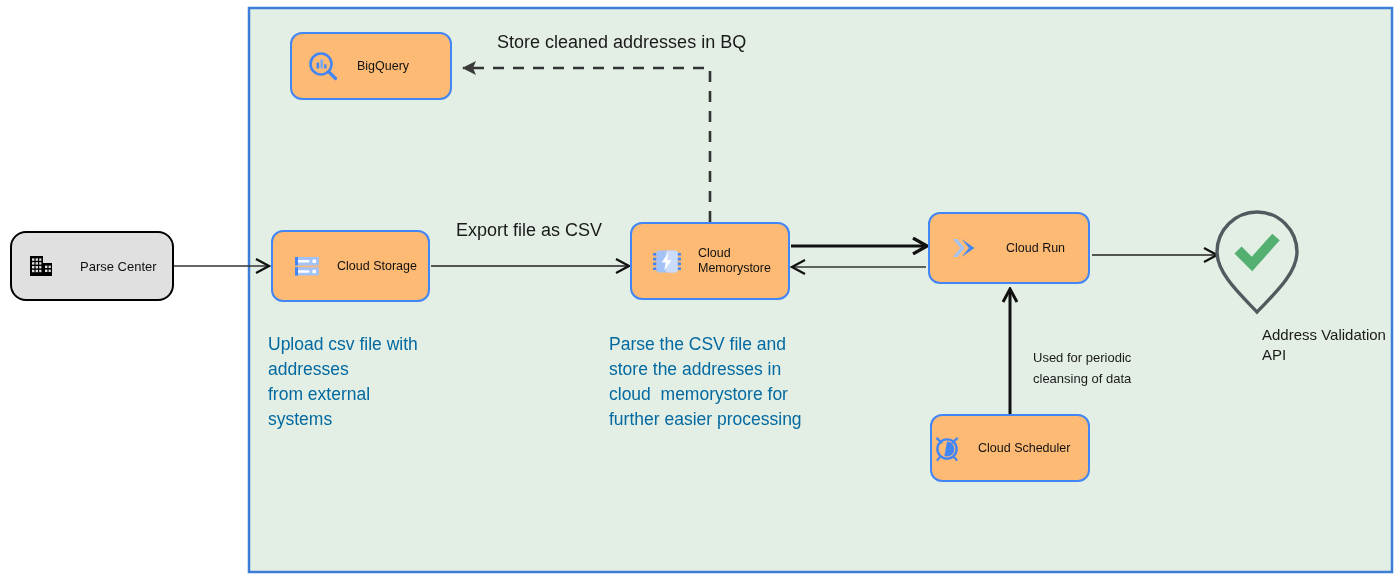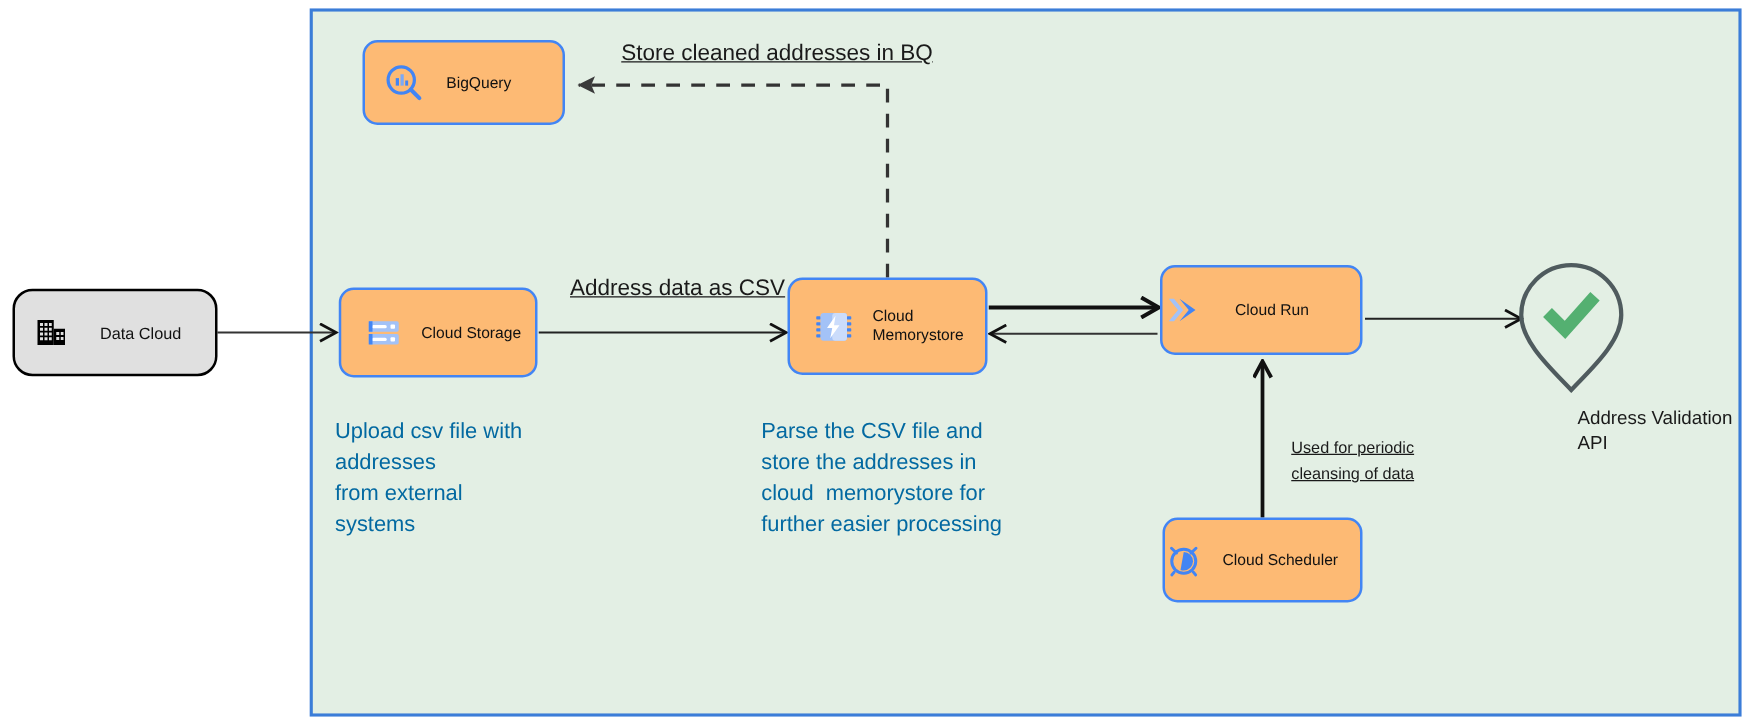--- a/index.html
+++ b/index.html
@@ -7,21 +7,21 @@
        font-family:"Liberation Sans","DejaVu Sans",sans-serif;color:#111111;}
   #canvas{position:absolute;left:0;top:0;width:1400px;height:580px;}
   svg.layer{position:absolute;left:0;top:0;width:1400px;height:580px;overflow:visible;}
   .node{position:absolute;box-sizing:border-box;display:flex;align-items:center;}
   .gcp-node{background:#fdba74;border:2px solid #4285f4;border-radius:12px;}
   .gcp-label{font-size:12.5px;color:#111;line-height:15px;}
   .dc-node{background:#e0e0e0;border:2.5px solid #000000;border-radius:16px;}
   .dc-label{font-size:13px;color:#111;}
   .ico{flex:0 0 auto;display:block;}
   .caption{position:absolute;font-size:17.5px;line-height:25px;color:#0369a1;white-space:pre;}
-  .edge-label{position:absolute;font-size:18px;color:#1a1a1a;white-space:pre;line-height:22px;text-decoration:underline;}
+  .edge-label{position:absolute;font-size:18px;color:#1a1a1a;white-space:pre;line-height:22px;}
   .pin-label{position:absolute;font-size:15px;line-height:20px;color:#1a1a1a;white-space:pre;margin-left:24px;}
 </style>
 </head>
 <body>
 
 <div id="canvas">
 
   <svg class="layer">
     <rect x="249" y="8" width="1143" height="564" fill="#e3efe4" stroke="#3b7dd8" stroke-width="2.5"></rect>
   </svg>
@@ -73,21 +73,21 @@
           <rect x="11.2" y="13" width="2.2" height="2.4"></rect>
         <rect x="4" y="16.8" width="2.4" height="2.4"></rect>
           <rect x="7.6" y="16.8" width="2.4" height="2.4"></rect>
           <rect x="11.2" y="16.8" width="2.2" height="2.4"></rect>
         <rect x="17" y="12.6" width="2.4" height="2.4"></rect>
           <rect x="20.6" y="12.6" width="2.2" height="2.4"></rect>
         <rect x="17" y="16.6" width="2.4" height="2.4"></rect>
           <rect x="20.6" y="16.6" width="2.2" height="2.4"></rect>
       </g>
     </svg>
-    <span class="dc-label" style="margin-left:26px;">Data Cloud</span>
+    <span class="dc-label" style="margin-left:26px;">Parse Center</span>
   </div>
 
   <div class="node gcp-node" style="left:290px;top:32px;width:162px;height:68px;padding-left:14px;">
     <svg class="ico" width="34" height="34" viewBox="0 0 34 34">
       <circle cx="15" cy="15" r="10.5" fill="none" stroke="#4285f4" stroke-width="2.6"></circle>
       <rect x="10.6" y="13.5" width="2.6" height="6" fill="#4285f4"></rect>
       <rect x="14.4" y="10.4" width="2.6" height="9.1" fill="#7ba9f6"></rect>
       <rect x="18.2" y="15.4" width="2.3" height="4.1" fill="#4285f4"></rect>
       <line x1="22.6" y1="22.6" x2="29.5" y2="29.5" stroke="#4285f4" stroke-width="3.2" stroke-linecap="round"></line>
     </svg>
@@ -121,21 +121,21 @@
         <rect x="25.4" y="21.4" width="3.6" height="2.6" rx="0.6"></rect>
       </g>
       <rect x="4.4" y="4.4" width="21.2" height="22.2" rx="2.4" fill="#a3c2f7"></rect>
       <rect x="13.8" y="4.4" width="11.8" height="22.2" rx="2.4" fill="#cbdcfb"></rect>
       <path d="M16.4 6.6 L9.6 16.4 L13.8 16.4 L12.2 24.6 L19.6 14.2 L15.2 14.2 Z" fill="#ffffff"></path>
     </svg>
     <span class="gcp-label" style="margin-left:16px;white-space:pre;">Cloud
 Memorystore</span>
   </div>
 
-  <div class="node gcp-node" style="left:928px;top:212px;width:162px;height:72px;padding-left:0;">
+  <div class="node gcp-node" style="left:928px;top:212px;width:162px;height:72px;padding-left:18px;">
     <svg class="ico" width="32" height="32" viewBox="0 0 32 32">
       <path d="M5 7 L12.4 16 L5 25 L9.2 25 L16.6 16 L9.2 7 Z" fill="#a3c2f7"></path>
       <path d="M13.6 7 L21 16 L13.6 25 L26.4 16 Z" fill="#4285f4"></path>
     </svg>
     <span class="gcp-label" style="margin-left:26px;">Cloud Run</span>
   </div>
 
   <div class="node gcp-node" style="left:930px;top:414px;width:160px;height:68px;">
     <svg class="ico" width="30" height="30" viewBox="0 0 30 30">
       <circle cx="15" cy="16" r="9.6" fill="none" stroke="#4285f4" stroke-width="2.4"></circle>
@@ -153,21 +153,21 @@
       <path d="M1257,212 C1279,212 1297,230 1297,252 C1297,274 1272,296 1257,312
                C1242,296 1217,274 1217,252 C1217,230 1235,212 1257,212 Z" fill="none" stroke="#4f5b5e" stroke-width="3.4"></path>
       <path d="M1238,250 L1252,264 L1276,237" fill="none" stroke="#54b071" stroke-width="10" stroke-linecap="butt" stroke-linejoin="miter"></path>
     </g>
   </svg>
   <div class="pin-label" style="left:1238px;top:325px;width:150px;">Address Validation
 API</div>
 
   <div class="edge-label" style="left:497px;top:31px;">Store cleaned addresses in BQ</div>
 
-  <div class="edge-label" style="left:456px;top:219px;">Address data as CSV</div>
+  <div class="edge-label" style="left:456px;top:219px;">Export file as CSV</div>
 
   <div class="edge-label" style="left:1033px;top:347px;font-size:13px;line-height:21px;">Used for periodic
 cleansing of data</div>
 
   <div class="caption" style="left:268px;top:332px;">Upload csv file with
 addresses
 from external
 systems</div>
 
   <div class="caption" style="left:609px;top:332px;">Parse the CSV file and

